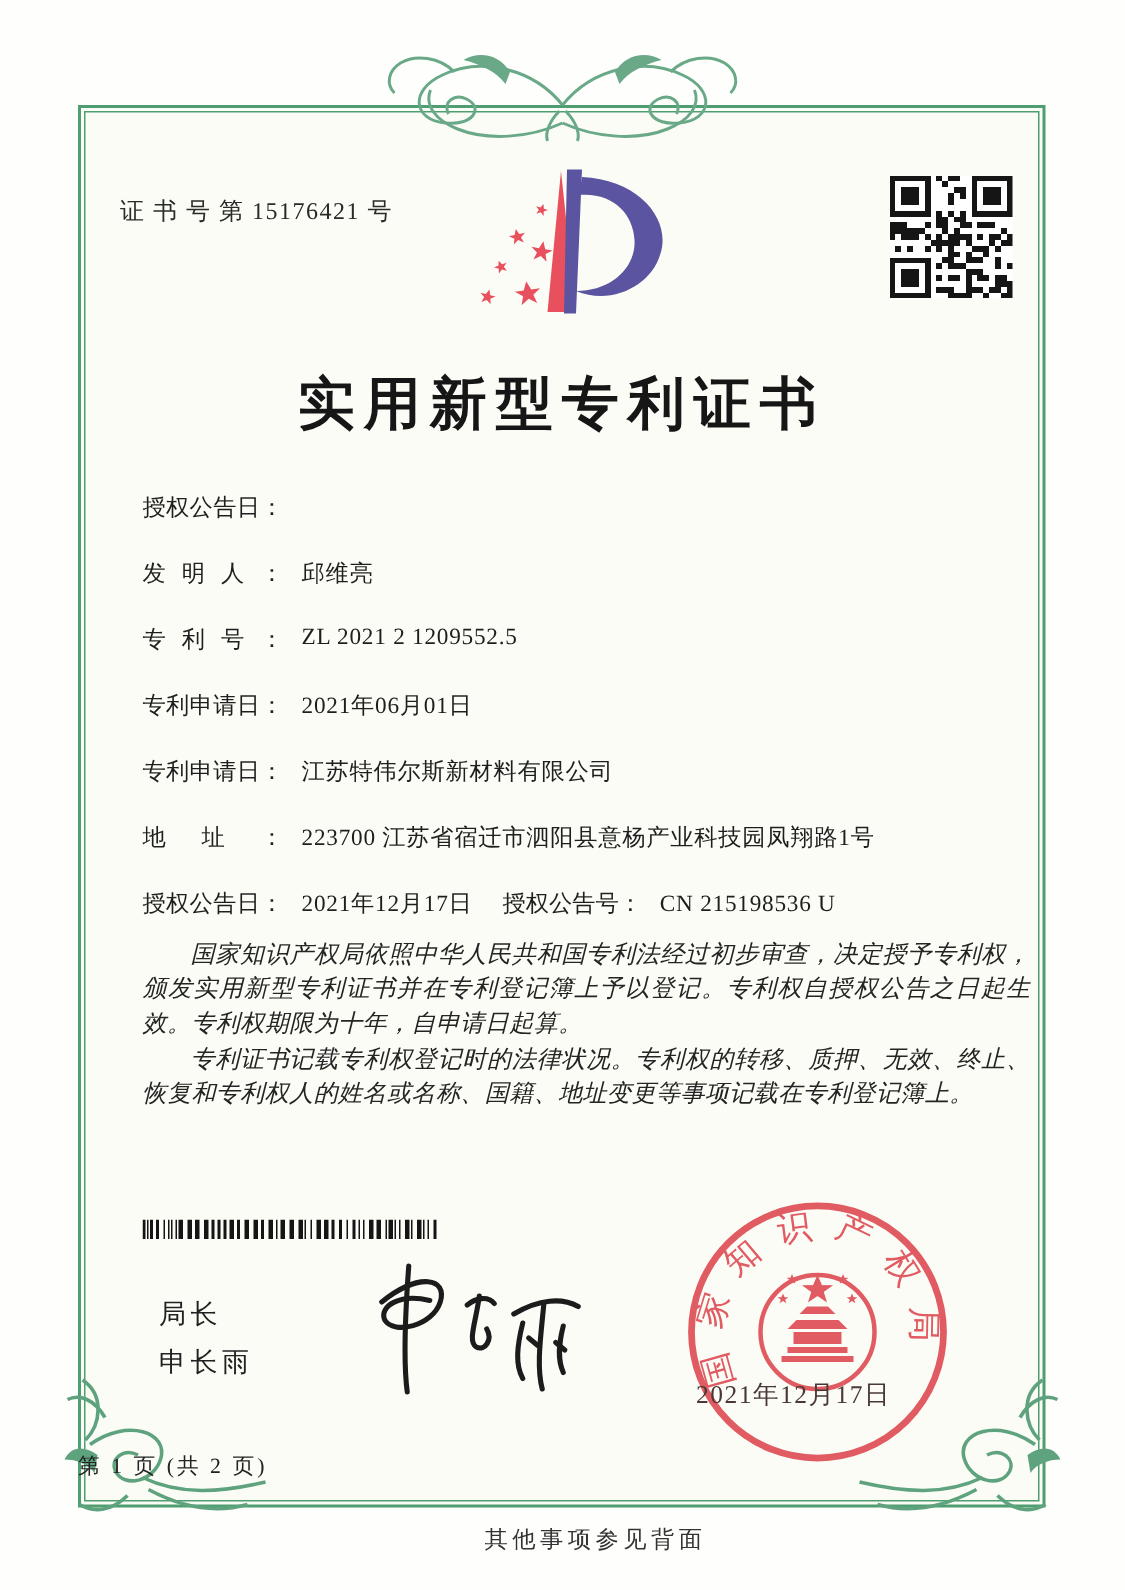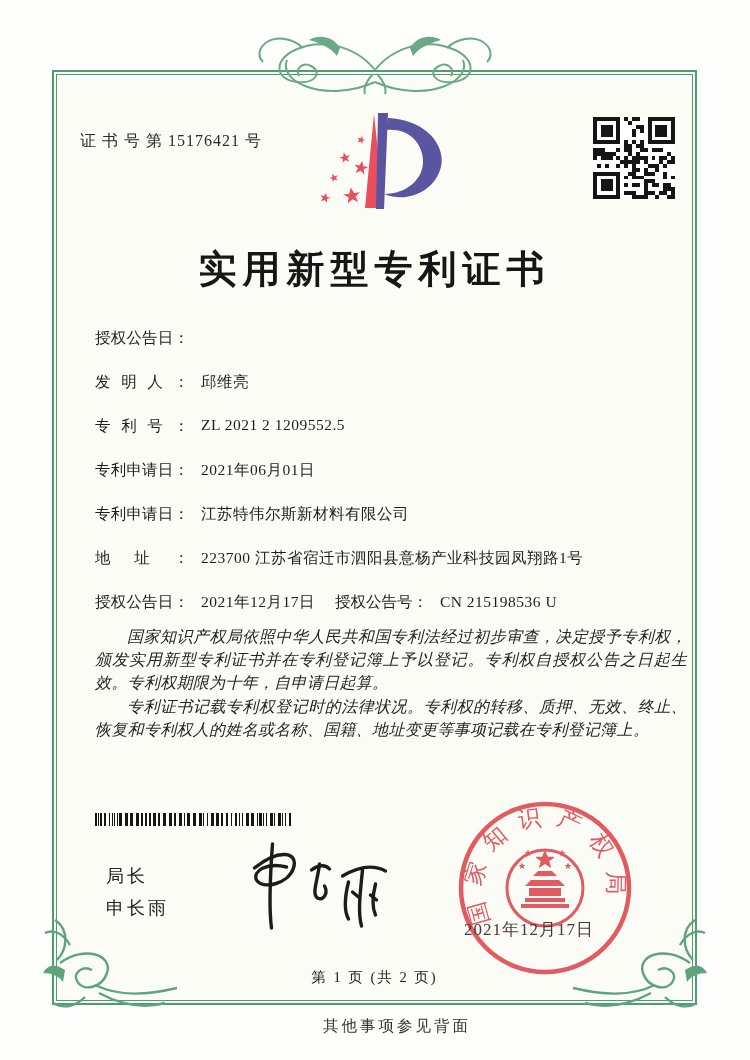--- a/index.html
+++ b/index.html
@@ -28,21 +28,21 @@
   .body-text p { text-indent:2em; }
 
   .barcode { left:95px; top:813px; width:200px; height:13px; }
   .signer-title { left:106px; top:864px; font-size:18px; letter-spacing:3px; }
   .signer-name  { left:106px; top:896px; font-size:18px; letter-spacing:3px; }
 
   .signature { left:222px; top:836px; }
   .seal { left:455px; top:798px; opacity:0.9; }
   .seal-date { left:464px; top:918px; font-size:17px; letter-spacing:1px; color:#4a3836; }
 
-  .page-note { left:52px; top:968px; width:645px; text-align:center; font-size:14.5px; letter-spacing:2px; }
+  .page-note { left:52px; top:968px; width:645px; font-size:14.5px; letter-spacing:2px; }
   .back-note { left:0; top:1016px; width:750px; text-align:center; font-size:15.5px; letter-spacing:3px; color:#333;padding-left:44px; }
 
   .orn { pointer-events:none; }
   svg text { font-family:"Liberation Serif","DejaVu Serif",serif; }
 </style>
 </head>
 <body>
 
 <div class="page">
 

